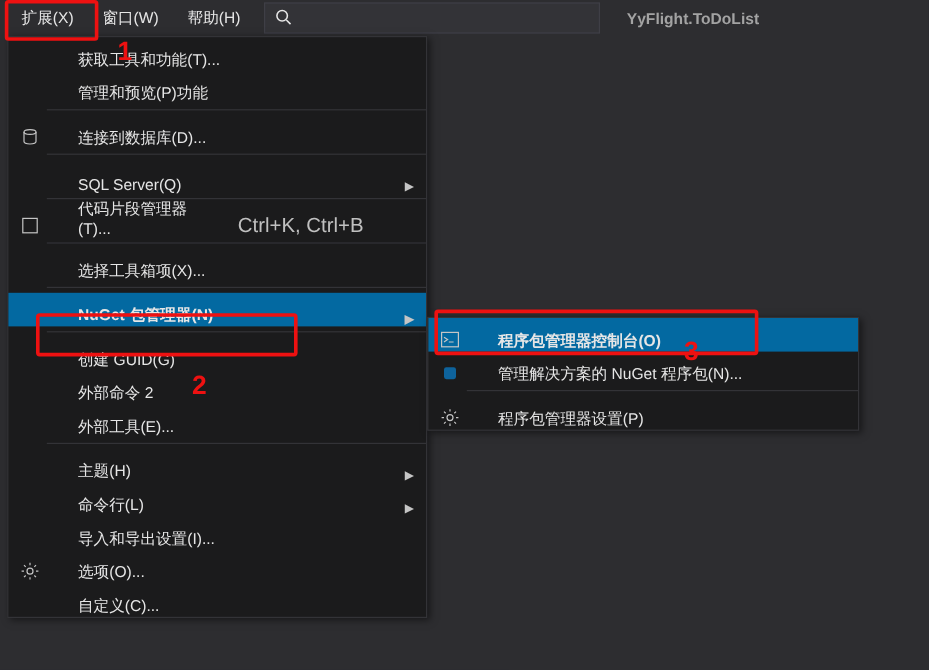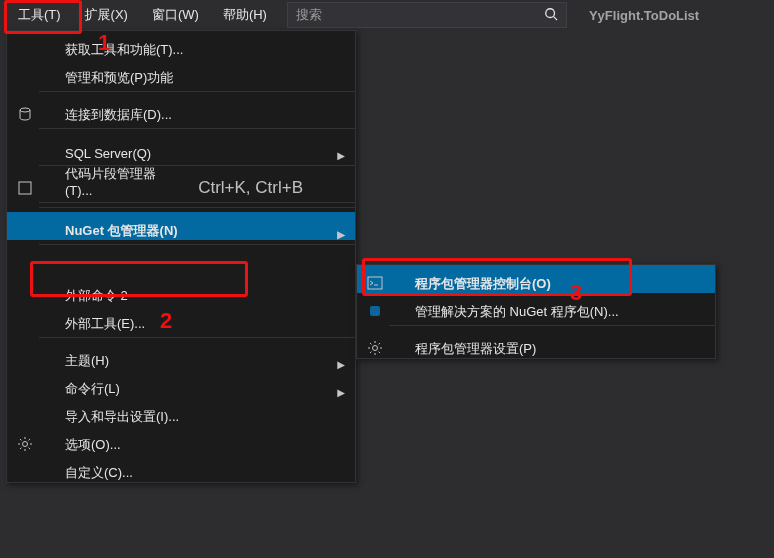--- a/index.html
+++ b/index.html
@@ -93,26 +93,24 @@
     color: #e11;
     font-size: 22px;
     font-weight: bold;
     pointer-events: none;
   }
 </style>
 </head>
 <body>
 
 <div class="menubar">
-  <div class="menubar-item">工具(T)</div>
   <div class="menubar-item">扩展(X)</div>
   <div class="menubar-item">窗口(W)</div>
   <div class="menubar-item">帮助(H)</div>
   <div class="search-box">
-    <span class="ph">搜索</span>
     <span class="icon">
       <svg width="14" height="14" viewBox="0 0 16 16">
           <circle cx="7" cy="7" r="5" fill="none" stroke="#e6e6e6" stroke-width="1.5"></circle>
           <line x1="11" y1="11" x2="15" y2="15" stroke="#e6e6e6" stroke-width="1.5"></line>
         </svg>
     </span>
   </div>
   <div class="proj-name">YyFlight.ToDoList</div>
 </div>
 
@@ -149,29 +147,35 @@
     <span class="menu-icon">
       <svg width="16" height="16" viewBox="0 0 16 16">
           <rect x="2" y="2" width="12" height="12" fill="none" stroke="#c5c5c5"></rect>
         </svg>
     </span>
     <span class="menu-label">代码片段管理器(T)...</span>
     <span class="menu-shortcut">Ctrl+K, Ctrl+B</span>
     <span class="menu-arrow"></span>
   </div>
   <div class="sep"></div>
+  <div class="menu-row">
+    <span class="menu-icon"></span>
+    <span class="menu-label">选择工具箱项(X)...</span>
+    <span class="menu-arrow"></span>
+  </div>
   <div class="sep"></div>
   <div class="menu-row hover">
     <span class="menu-icon"></span>
     <span class="menu-label">NuGet 包管理器(N)</span>
     <span class="menu-arrow">▶</span>
   </div>
   <div class="sep"></div>
   <div class="menu-row">
     <span class="menu-icon"></span>
+    <span class="menu-label">创建 GUID(G)</span>
     <span class="menu-arrow"></span>
   </div>
   <div class="menu-row">
     <span class="menu-icon"></span>
     <span class="menu-label">外部命令 2</span>
     <span class="menu-arrow"></span>
   </div>
   <div class="menu-row">
     <span class="menu-icon"></span>
     <span class="menu-label">外部工具(E)...</span>

